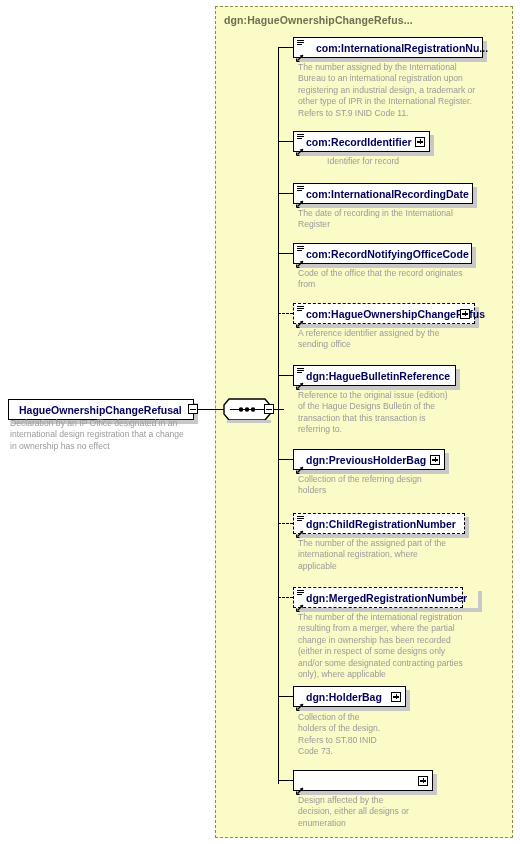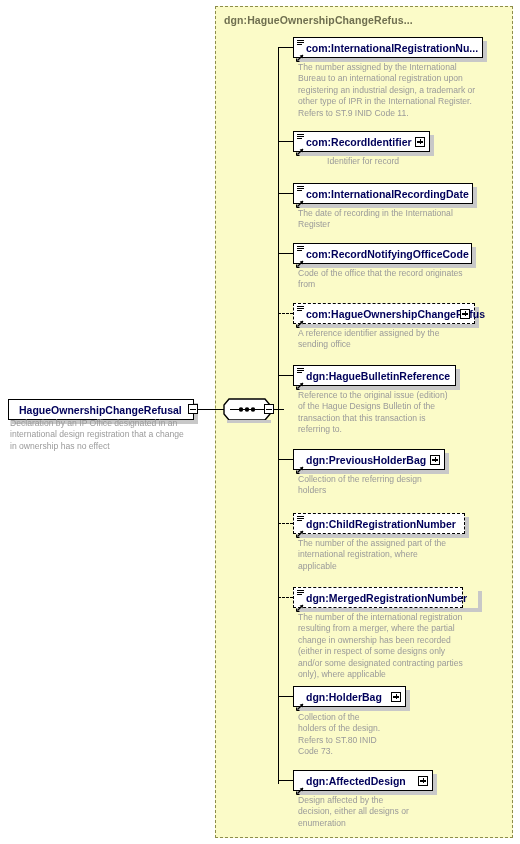--- a/index.html
+++ b/index.html
@@ -174,21 +174,21 @@
           <i></i>
           <i></i>
           <i></i>
         </span>
         <span class="icon-arrow"><svg width="8" height="8" viewBox="0 0 8 8">
             <path d="M7 1 L1.5 6.5" stroke="#000" stroke-width="1.3"></path>
             <path d="M7 1 L3.6 1.4 L6.6 4.4 Z" fill="#000"></path>
             <path d="M0.5 7.5 L0.5 4.5" stroke="#000" stroke-width="1.2"></path>
             <path d="M0.5 7.5 L3.5 7.5" stroke="#000" stroke-width="1.2"></path>
           </svg></span>
-        <span class="node-label" style="left: 12px;">com:InternationalRegistrationNu...</span>
+        <span class="node-label" style="left: 22px;">com:InternationalRegistrationNu...</span>
       </div>
     </div>
     <div class="desc" style="left: 298px; top: 62px; width: 192px;">The number assigned by the International
 Bureau to an international registration upon
 registering an industrial design, a trademark or
 other type of IPR in the International Register.
 Refers to ST.9 INID Code 11.</div>
     <div class="ln h" style="left: 278px; top: 141px; width: 15px;"></div>
     <div class="el-row" style="left: 293px; top: 131px; width: 151px; height: 21px;">
       <div class="node-shadow" style="left: 4px; top: 21px; width: 137px; height: 4px;"></div>
@@ -384,20 +384,19 @@
     <div class="el-row" style="left: 293px; top: 770px; width: 154px; height: 21px;">
       <div class="node-shadow" style="left: 4px; top: 21px; width: 140px; height: 4px;"></div>
       <div class="node-shadow" style="left: 140px; top: 4px; width: 4px; height: 21px;"></div>
       <div class="node-box" style="width: 140px;">
         <span class="icon-arrow"><svg width="8" height="8" viewBox="0 0 8 8">
             <path d="M7 1 L1.5 6.5" stroke="#000" stroke-width="1.3"></path>
             <path d="M7 1 L3.6 1.4 L6.6 4.4 Z" fill="#000"></path>
             <path d="M0.5 7.5 L0.5 4.5" stroke="#000" stroke-width="1.2"></path>
             <path d="M0.5 7.5 L3.5 7.5" stroke="#000" stroke-width="1.2"></path>
           </svg></span>
-        <span class="node-label" style="left: 12px;">dgn:AffectedDesign</span>
         <span class="toggle plus" style="right: 4px; top: 4.5px;"></span>
       </div>
     </div>
     <div class="desc" style="left: 298px; top: 795px; width: 140px;">Design affected by the
 decision, either all designs or
 enumeration</div>
   </div>
 
 </body></html>

